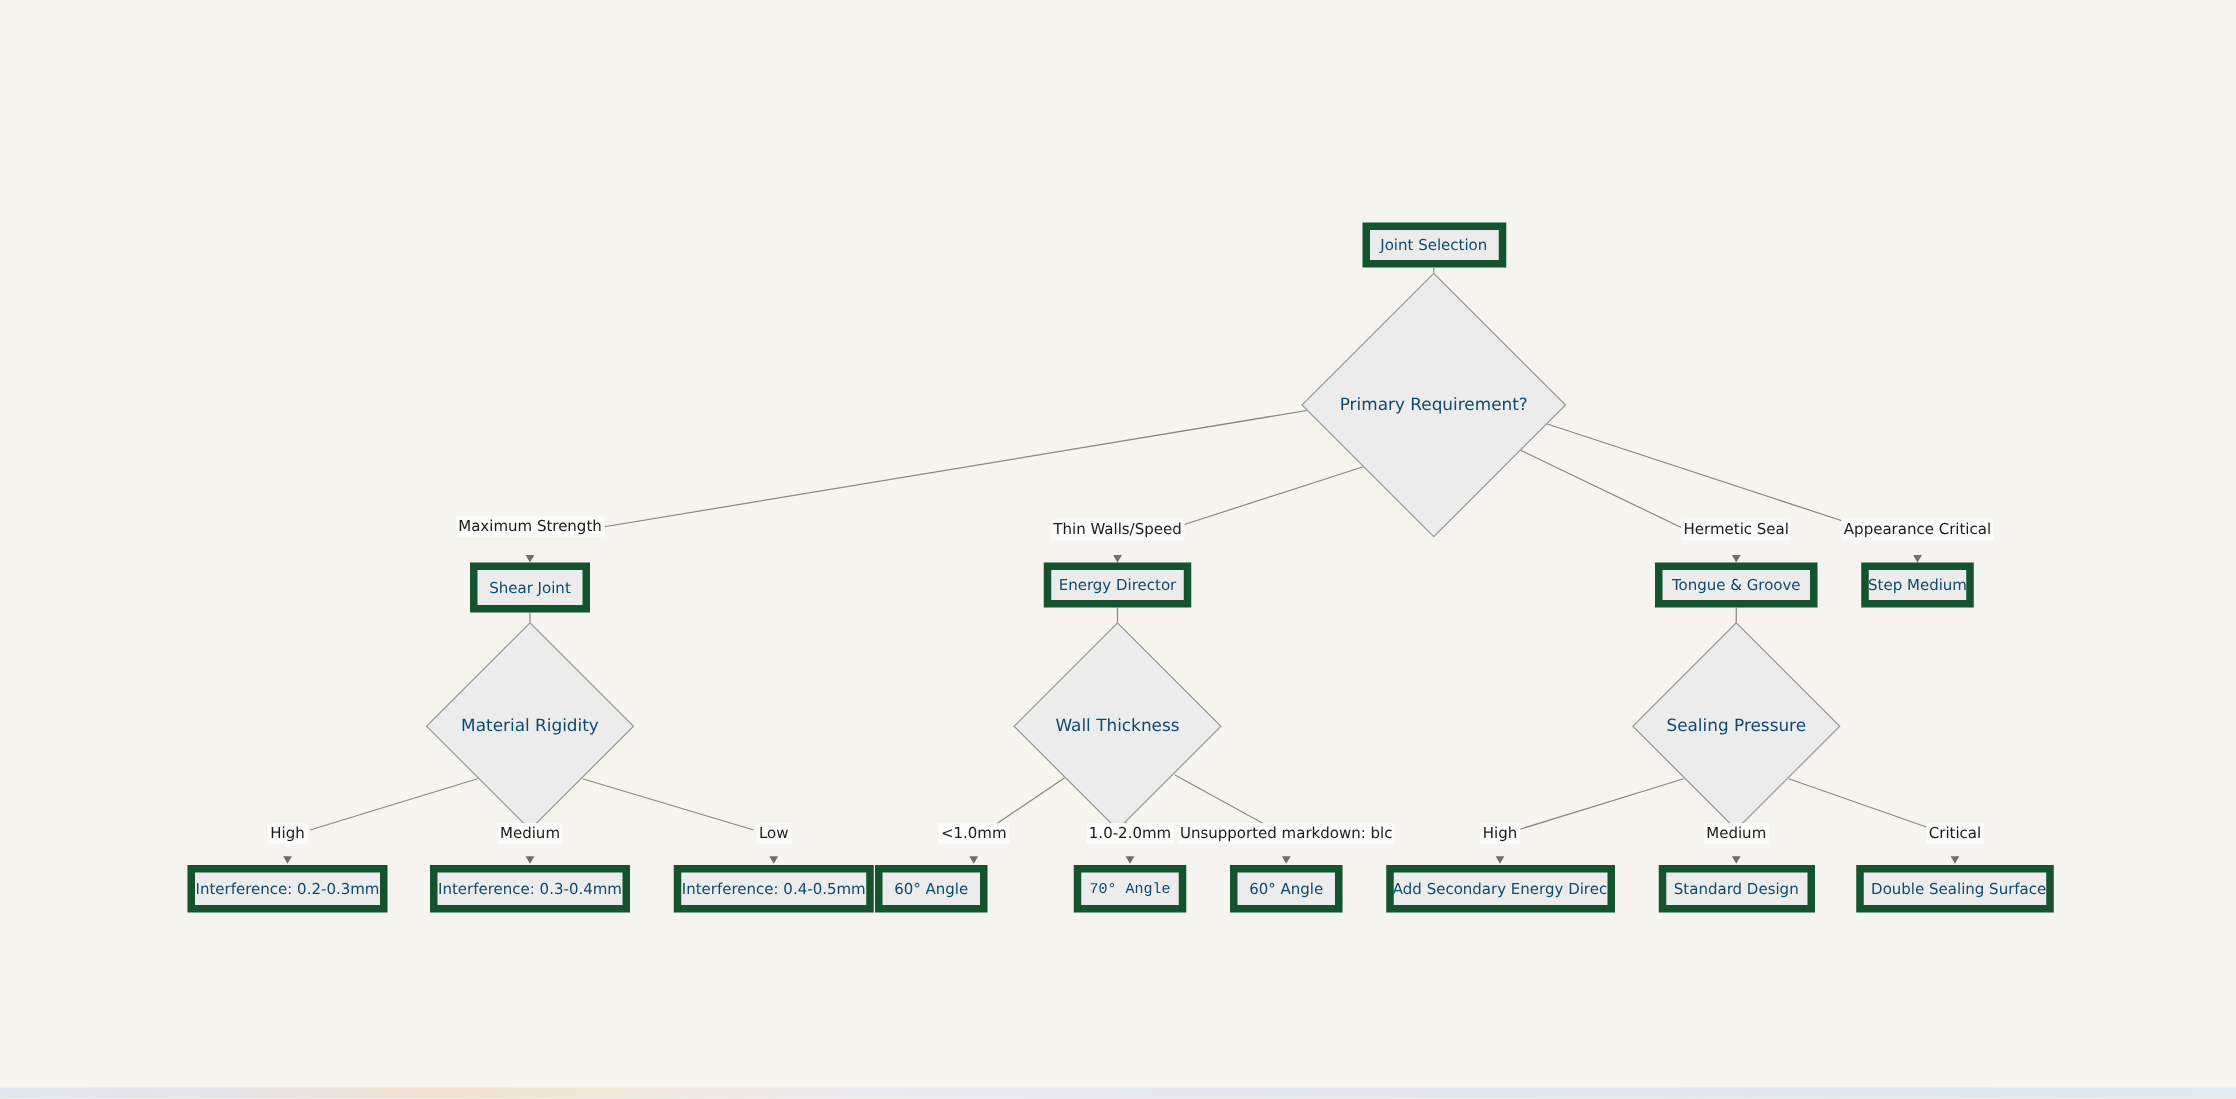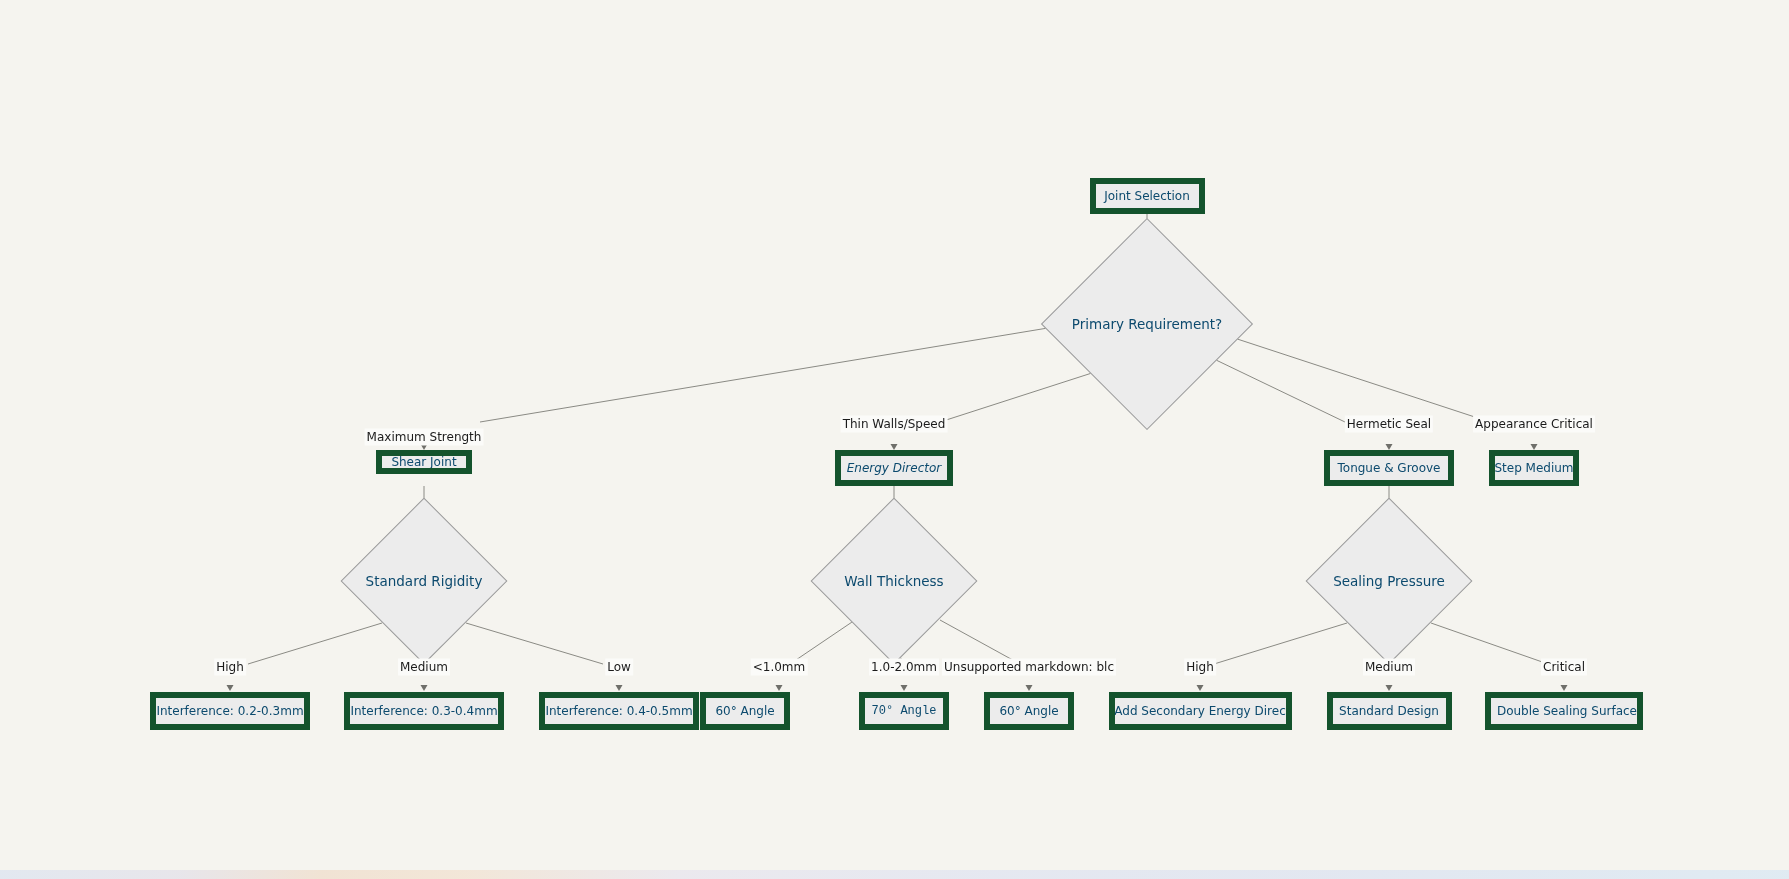--- a/index.html
+++ b/index.html
@@ -133,35 +133,35 @@
     </svg>
 
   <div id="node-layer">
       <div class="node node-box" style="left: 1089.5px; top: 178px; width: 115px; height: 36px;">
         <span>Joint Selection</span>
       </div>
       <div class="node node-diamond" style="left: 1072px; top: 249px; width: 150px; height: 150px;">
         <div class="dia-shape"></div>
         <span class="dia-label">Primary Requirement?</span>
       </div>
-      <div class="node node-box" style="left: 376px; top: 450px; width: 96px; height: 24px; justify-content: center;">
+      <div class="node node-box" style="left: 376px; top: 450px; width: 96px; height: 40px; justify-content: center;">
         <span>Shear Joint</span>
       </div>
-      <div class="node node-box" style="left: 835px; top: 450px; width: 118px; height: 36px; font-style: italic;">
+      <div class="node node-box" style="left: 835px; top: 450px; width: 118px; height: 36px;">
         <span>Energy Director</span>
       </div>
       <div class="node node-box" style="left: 1324px; top: 450px; width: 130px; height: 36px;">
         <span>Tongue &amp; Groove</span>
       </div>
       <div class="node node-box" style="left: 1489px; top: 450px; width: 90px; height: 36px;">
         <span>Step Medium</span>
       </div>
       <div class="node node-diamond" style="left: 365px; top: 522px; width: 118px; height: 118px;">
         <div class="dia-shape"></div>
-        <span class="dia-label">Standard Rigidity</span>
+        <span class="dia-label">Material Rigidity</span>
       </div>
       <div class="node node-diamond" style="left: 835px; top: 522px; width: 118px; height: 118px;">
         <div class="dia-shape"></div>
         <span class="dia-label">Wall Thickness</span>
       </div>
       <div class="node node-diamond" style="left: 1330px; top: 522px; width: 118px; height: 118px;">
         <div class="dia-shape"></div>
         <span class="dia-label">Sealing Pressure</span>
       </div>
       <div class="node node-box" style="left: 150px; top: 692px; width: 160px; height: 38px;">
@@ -186,21 +186,21 @@
         <span>Add Secondary Energy Direc</span>
       </div>
       <div class="node node-box" style="left: 1326.5px; top: 692px; width: 125px; height: 38px;">
         <span>Standard Design</span>
       </div>
       <div class="node node-box" style="left: 1485px; top: 692px; width: 158px; height: 38px; justify-content: flex-end;">
         <span>Double Sealing Surface</span>
       </div>
     </div>
   <div id="label-layer">
-      <div class="edge-label" style="left: 424px; top: 437px; text-align: center;">Maximum Strength</div>
+      <div class="edge-label" style="left: 424px; top: 421px; text-align: center;">Maximum Strength</div>
       <div class="edge-label" style="left: 894px; top: 424px;">Thin Walls/Speed</div>
       <div class="edge-label" style="left: 1389px; top: 424px;">Hermetic Seal</div>
       <div class="edge-label" style="left: 1534px; top: 424px;">Appearance Critical</div>
       <div class="edge-label" style="left: 230px; top: 667px;">High</div>
       <div class="edge-label" style="left: 424px; top: 667px;">Medium</div>
       <div class="edge-label" style="left: 619px; top: 667px;">Low</div>
       <div class="edge-label" style="left: 779px; top: 667px;">&lt;1.0mm</div>
       <div class="edge-label" style="left: 904px; top: 667px;">1.0-2.0mm</div>
       <div class="edge-label" style="left: 1029px; top: 667px;">Unsupported markdown: blc</div>
       <div class="edge-label" style="left: 1200px; top: 667px;">High</div>

